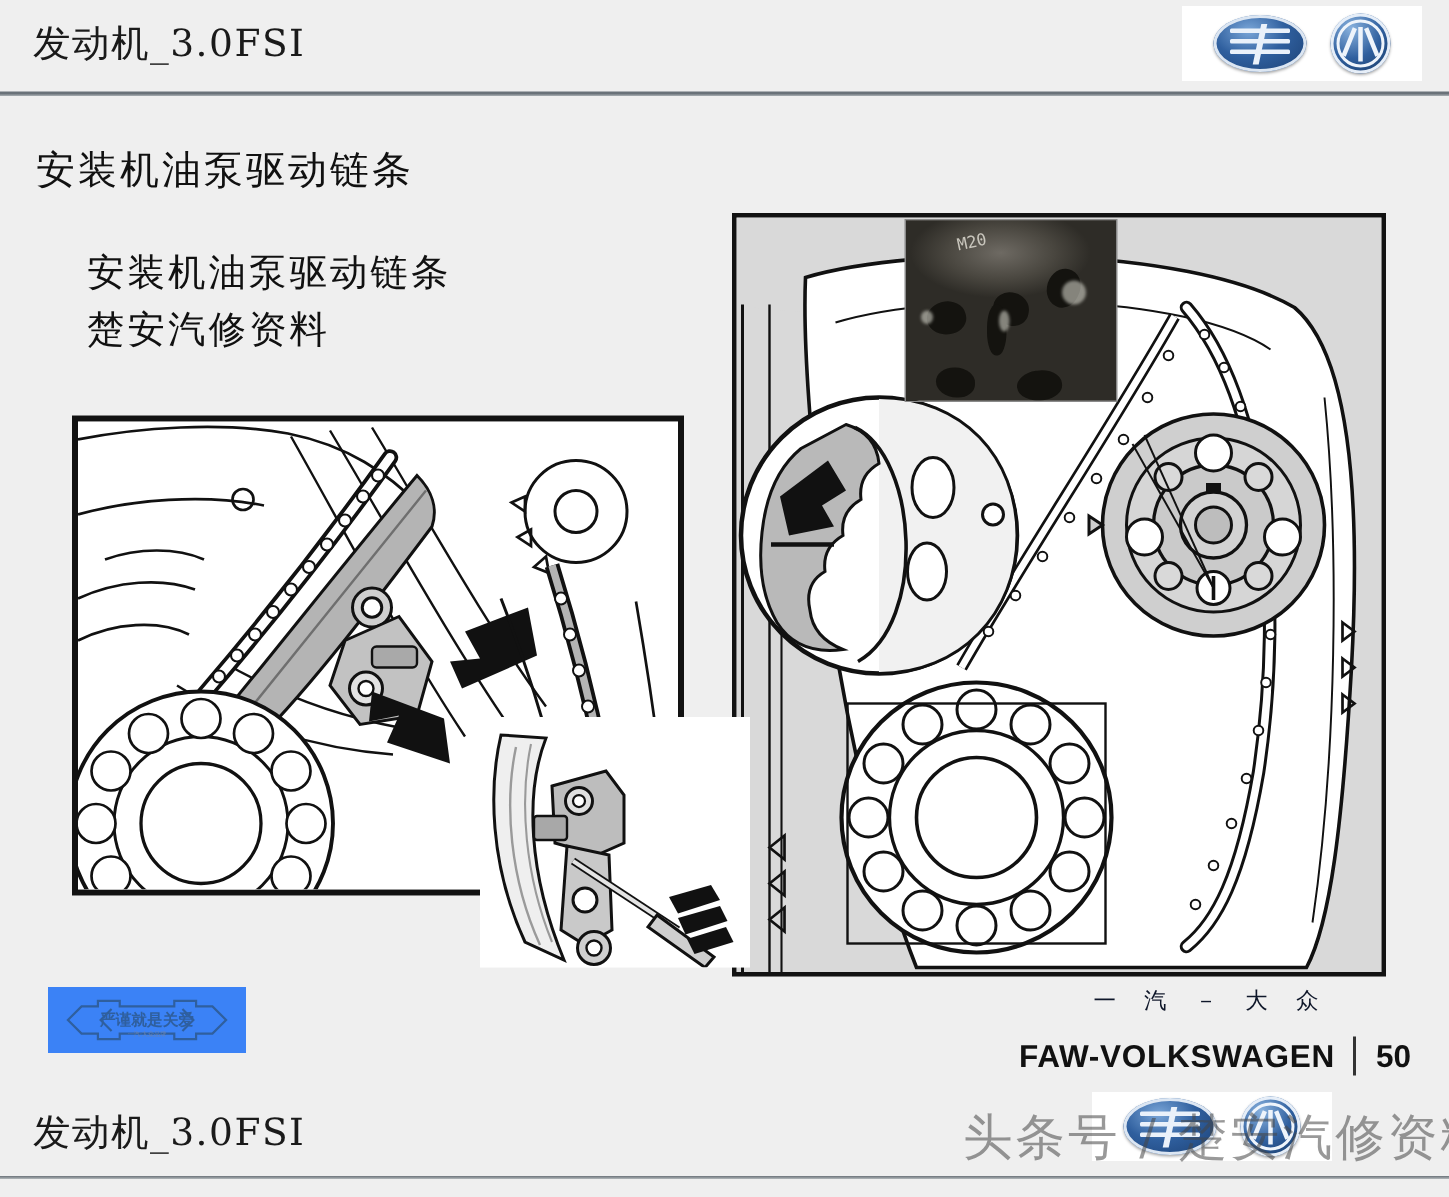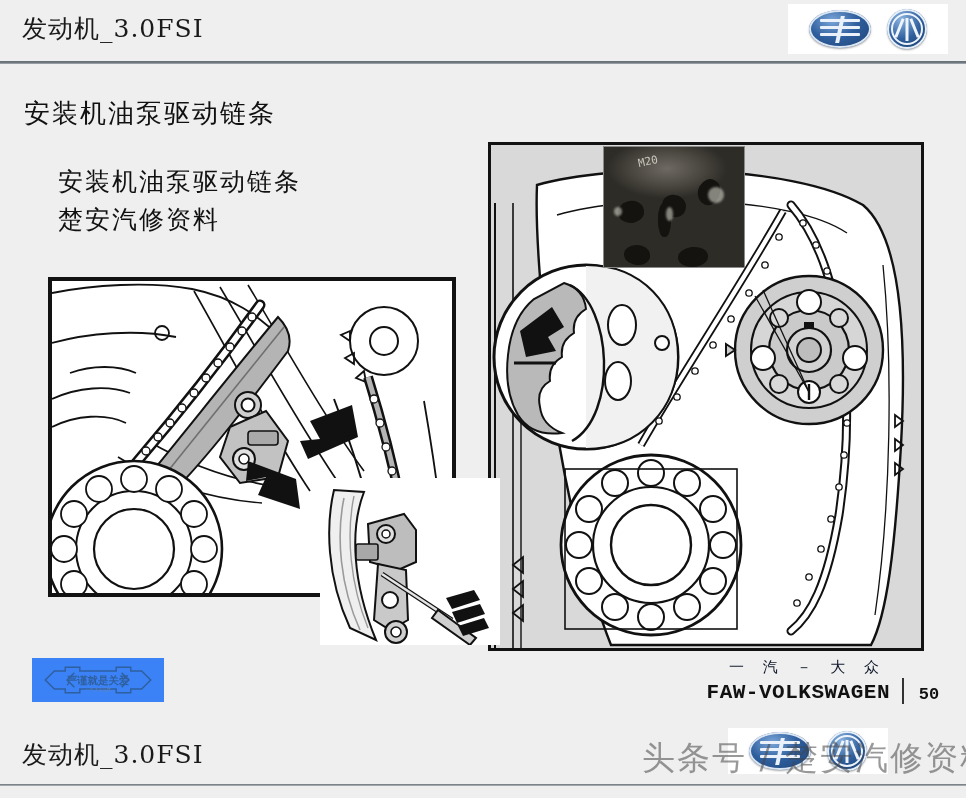--- a/index.html
+++ b/index.html
@@ -82,24 +82,24 @@
   .photo-mark{position:absolute;color:#c9c6bd;font-size:11px;font-family:"DejaVu Sans Mono",monospace;}
 
   
   .footer-logo{
     position:absolute;left:32px;top:658px;width:132px;height:44px;background:#3b82f6;
     display:flex;align-items:center;justify-content:center;
   }
   .footer-brand{position:absolute;right:24px;top:658px;text-align:right;}
   .footer-cn{font-size:15px;letter-spacing:7px;color:#0f172a;
     font-family:"DejaVu Serif","Liberation Serif",serif;margin-right:56px;}
-  .footer-row{display:flex;align-items:flex-end;justify-content:flex-end;gap:12px;margin-top:1px;font-family:Liberation Mono, monospace;}
+  .footer-row{display:flex;align-items:flex-end;justify-content:flex-end;gap:12px;margin-top:14px;}
   .footer-en{font-size:21px;font-weight:bold;letter-spacing:.5px;color:#111;}
   .page-sep{width:2px;height:26px;background:#333;}
-  .page-num{font-size:17px;font-weight:bold;color:#111;min-width:26px;text-align:center;}
+  .page-num{font-size:21px;font-weight:bold;color:#111;min-width:26px;text-align:center;}
 
   .bottom-title{
     position:absolute;left:22px;top:738px;
     font-size:25px;color:#1a1a1a;letter-spacing:1px;
     font-family:"DejaVu Serif","Liberation Serif",serif;
   }
   .bottom-rule{position:absolute;left:0;top:784px;width:966px;height:2px;
     background:linear-gradient(to bottom,#6a7279,#b4b9bc);}
   .bottom-logos{
     position:absolute;left:728px;top:728px;width:160px;height:46px;background:#ffffff;

